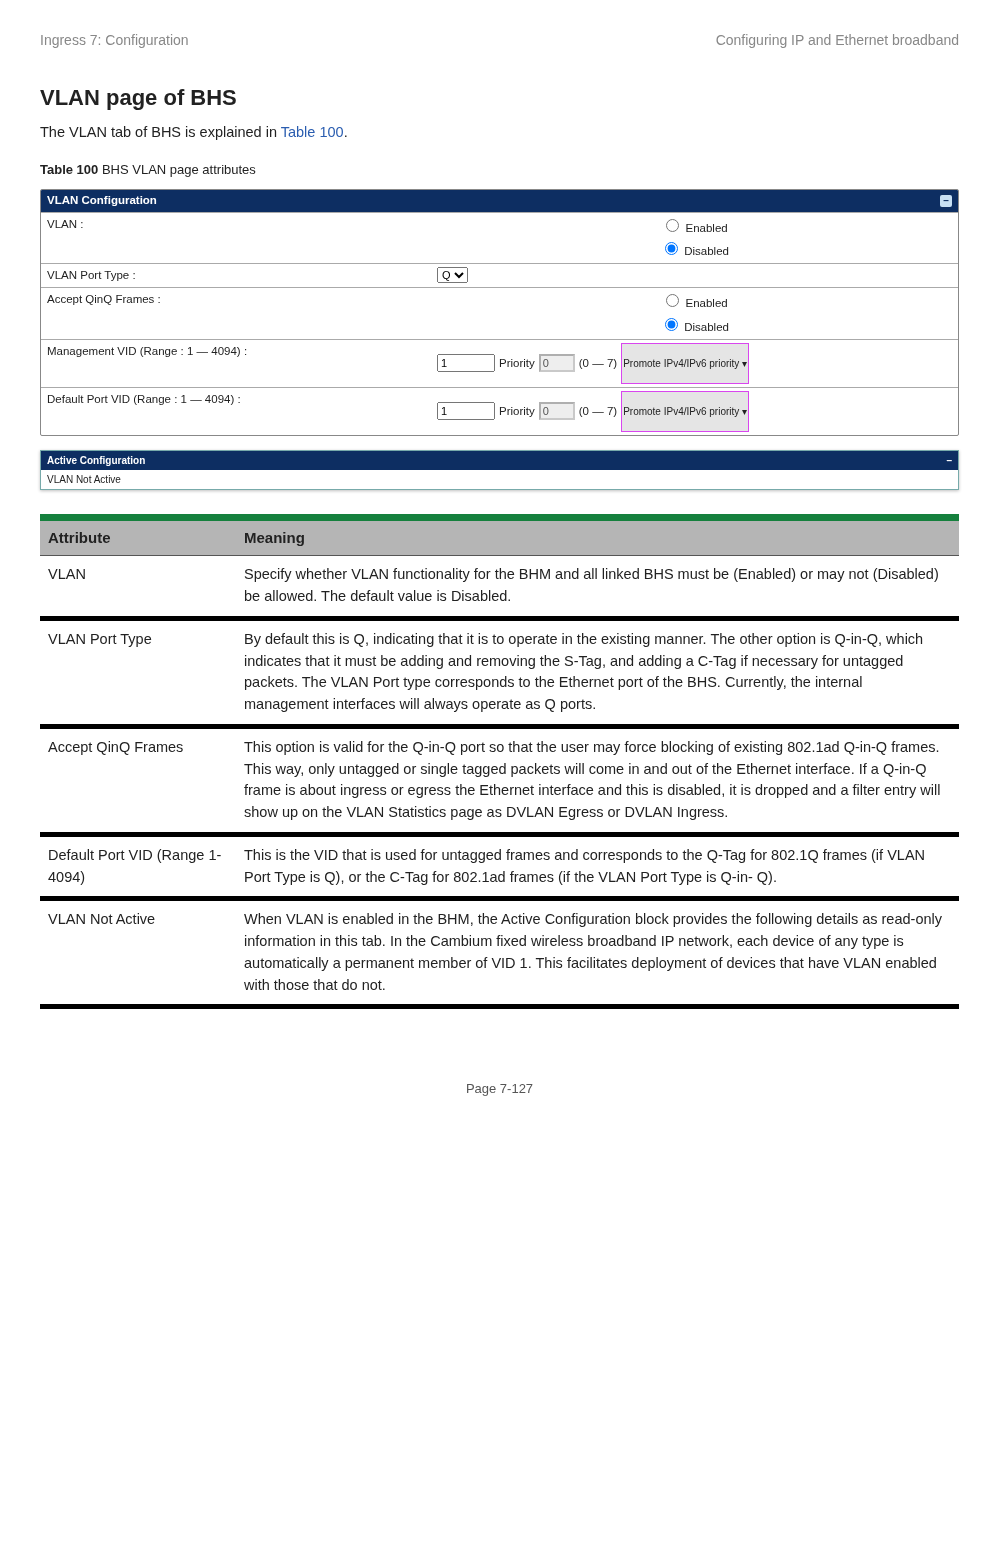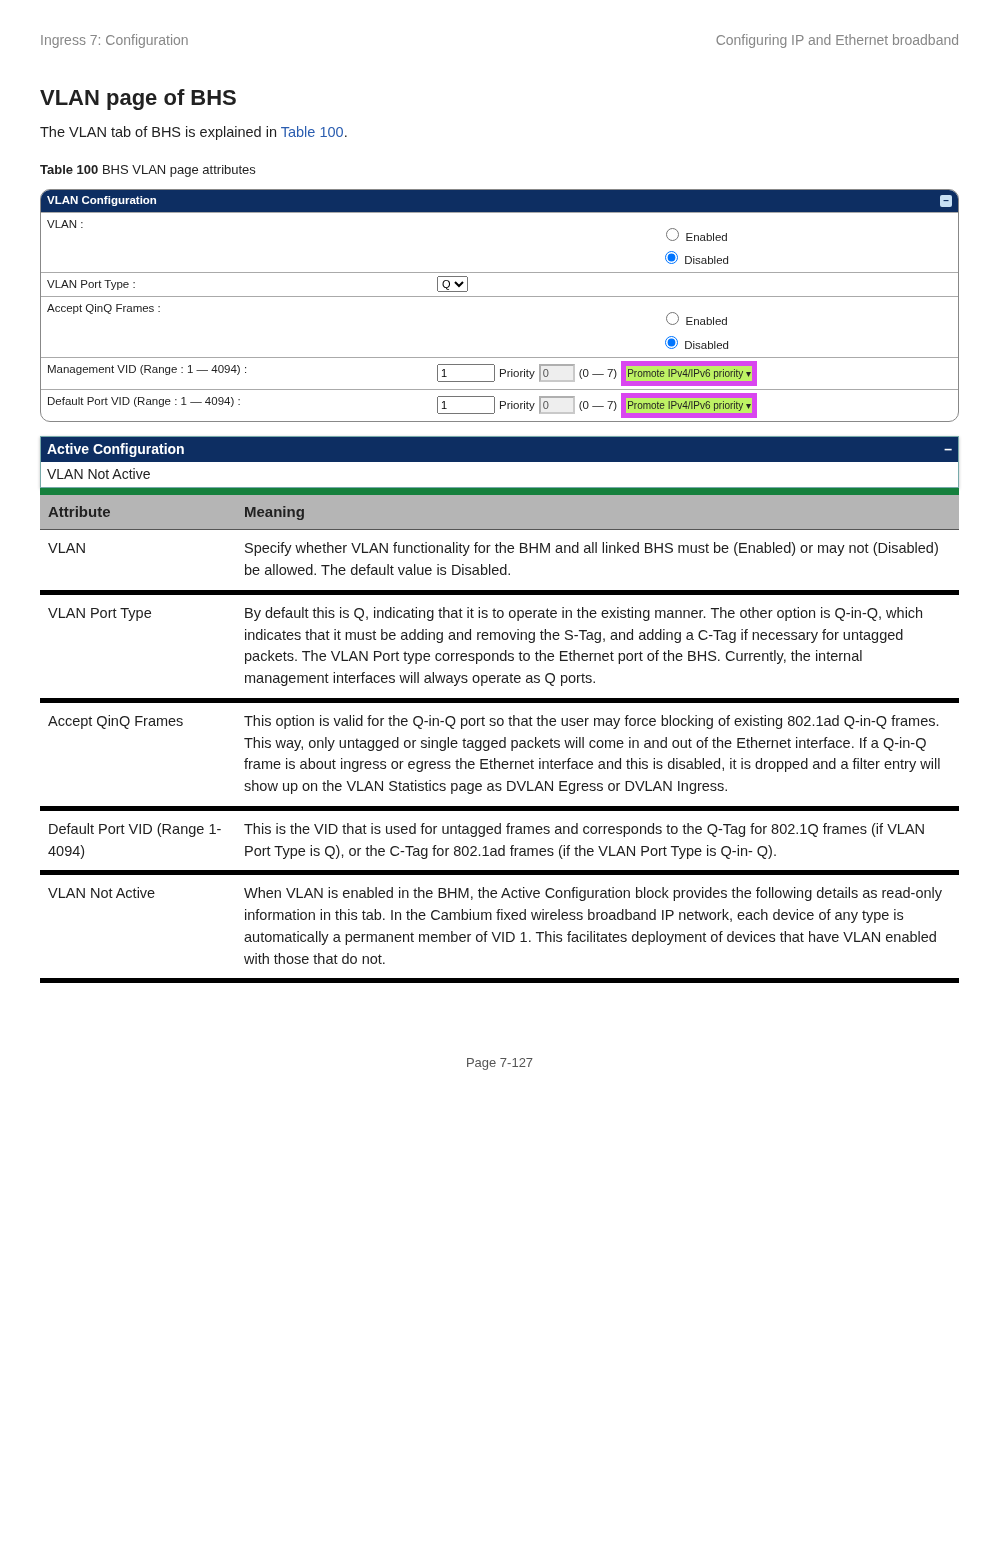--- a/index.html
+++ b/index.html
@@ -12,33 +12,33 @@
     width: 999px;
     box-sizing: border-box;
   }
   .hdr-row { display:flex; justify-content:space-between; color:#888; font-size:14px; margin-bottom:30px; }
   h2 { font-size:22px; font-weight:bold; margin:0 0 8px 0; }
   .intro { margin:0 0 16px 0; }
   .link { color:#2a5db0; }
   .tbl-cap { font-size:13px; margin:0 0 10px 0; }
 
   
-  .panel { border:1px solid #888; border-radius:10px; overflow:hidden; font-size:11.5px; margin-bottom:14px; }
+  .panel { border:1px solid #888; border-radius:2px; overflow:hidden; font-size:11.5px; margin-bottom:14px; }
   .panel-hdr { background:#0d2e62; color:#fff; padding:2px 6px; font-weight:bold; display:flex; justify-content:space-between; align-items:center; }
   .panel-hdr .collapse { background:#c7e0f4; color:#0d2e62; width:12px; height:12px; text-align:center; font-size:10px; line-height:12px; border-radius:2px; }
   .cfg-row { display:flex; align-items:flex-start; border-top:1px solid #aaa; padding:3px 6px; }
   .cfg-row:first-of-type { border-top:none; }
   .cfg-label { flex:0 0 390px; }
   .cfg-val { flex:1; display:flex; align-items:center; gap:4px; }
   .cfg-val select, .cfg-val input[type=text] { font-size:11px; }
   .cfg-val input[type=text] { width:50px; }
-  .stack { display:flex; flex-direction:column; gap:2px;margin-top:9px; }
-  .sel { border:5px solid #d946ef; background:#bef264; font-size:10px; padding:0 1px; }
+  .stack { display:flex; flex-direction:column; gap:2px; }
+  .sel { border:1px solid #d946ef; background:#e5e5e5; font-size:10px; padding:12px 1px; }
 
-  .active-panel { border:1px solid #7aa; box-shadow:0 1px 3px rgba(0,0,0,.25); font-size:14px; margin-bottom:0; }
+  .active-panel { border:1px solid #7aa; box-shadow:0 1px 3px rgba(0,0,0,.25); font-size:10px; margin-bottom:24px; }
   .active-hdr { background:#0d2e62; color:#fff; padding:2px 6px; font-weight:bold; display:flex; justify-content:space-between; }
   .active-body { padding:2px 6px; }
 
   
   table.attr { width:100%; border-collapse:collapse; }
   table.attr th { background:#b5b5b5; text-align:left; padding:6px 8px; font-size:15px; border-top:7px solid #15803d; border-bottom:1px solid #555; }
   table.attr td { padding:8px; vertical-align:top; border-bottom:5px solid #000000; }
   table.attr td.a { width:180px; }
 
   .footer { text-align:center; color:#555; font-size:13px; margin-top:70px; }

